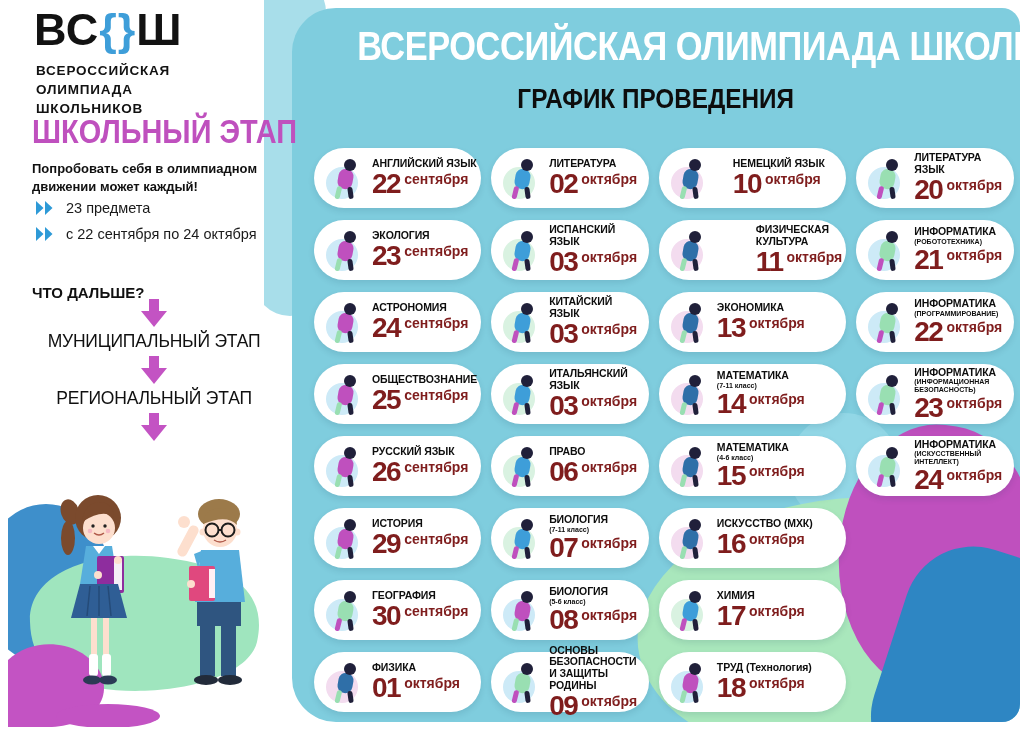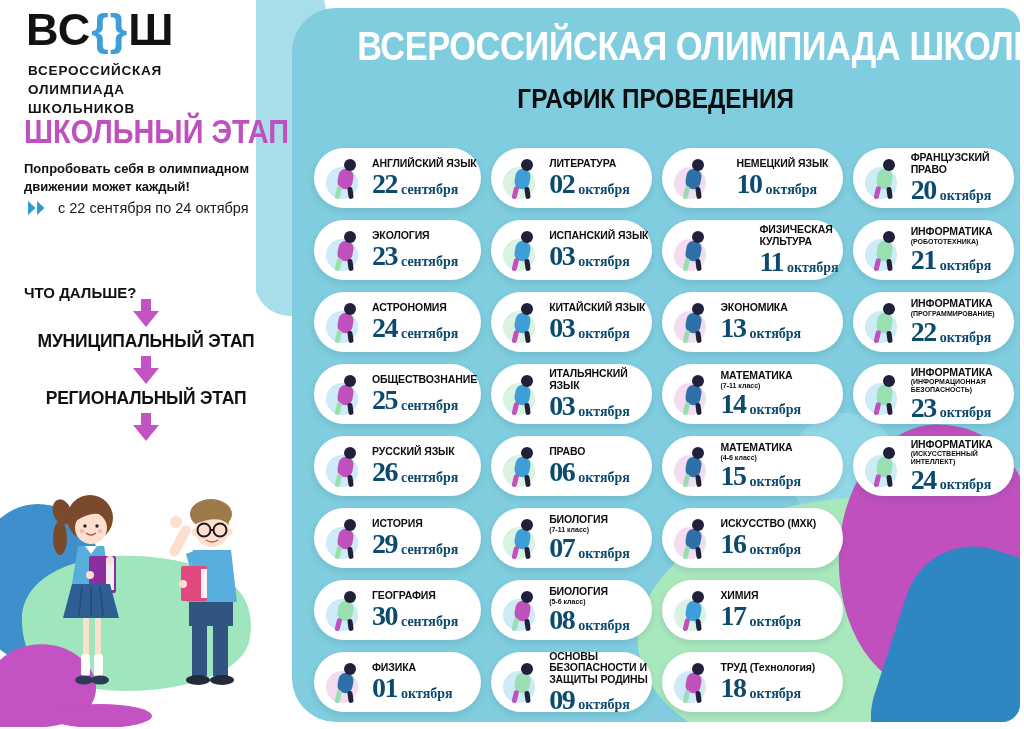--- a/index.html
+++ b/index.html
@@ -1,34 +1,34 @@
 <!DOCTYPE html>
 <html><head>
 <meta charset="utf-8">
 <style>
   html,body{margin:0;padding:0;background:#fff;}
   .page{position:relative;width:1024px;height:729px;background:#ffffff;overflow:hidden;
         font-family:"Liberation Sans",sans-serif;color:#101010;}
 
   
-  .sidebar{position:absolute;left:0;top:0;width:256px;height:729px;background:#fff;z-index:3;}
+  .sidebar{position:absolute;left:8px;top:0;width:256px;height:729px;background:#fff;z-index:3;}
   .logo{position:absolute;left:26px;top:4px;font-size:45px;font-weight:bold;letter-spacing:1px;color:#121212;}
   .logo .braces{color:#3E9ED9;font-weight:bold;}
   .org{position:absolute;left:28px;top:62px;width:150px;font-size:13.5px;font-weight:bold;
        line-height:1.4;letter-spacing:.8px;color:#121212;}
   .stage-title{position:absolute;left:24px;top:112px;font-size:34px;font-weight:bold;color:#BF50BE;
        transform:scaleX(.85);transform-origin:left center;white-space:nowrap;}
   .intro{position:absolute;left:24px;top:160px;width:256px;font-size:13px;font-weight:bold;line-height:1.35;}
   .bullets{position:absolute;left:27px;top:200px;width:250px;}
   .bullet{display:flex;align-items:center;gap:12px;margin-bottom:10px;font-size:14.5px;color:#1a1a1a;}
   .bullet svg{flex:none;}
   .what-next{position:absolute;left:24px;top:284px;font-size:15px;font-weight:bold;}
   .stages{position:absolute;left:0;top:297px;width:292px;text-align:center;}
   .stage-arrow{margin:2px auto 4px auto;width:28px;height:28px;}
-  .stage-name{font-size:17.5px;font-weight:bold;letter-spacing:-.2px;margin-bottom:4px;}
+  .stage-name{font-size:17.5px;font-weight:normal;letter-spacing:-.2px;margin-bottom:4px;}
   .students{position:absolute;left:0;top:472px;z-index:2;}
 
   
   .panel{position:absolute;left:292px;top:8px;right:4px;bottom:7px;background:#7FCDDE;
          border-radius:44px 18px 18px 44px;overflow:hidden;z-index:2;}
   .petal{position:absolute;left:254px;top:-24px;width:72px;height:340px;border-radius:36px;
          background:#A8DEEA;z-index:1;}
   .main-title{position:absolute;left:0;top:16px;width:100%;text-align:center;}
   .main-title span{display:inline-block;transform:scaleX(.86);font-size:40px;font-weight:bold;
          color:#ffffff;white-space:nowrap;letter-spacing:-.5px;}
@@ -49,39 +49,46 @@
 
   
   .grid{position:absolute;left:22px;top:140px;width:700px;display:grid;z-index:5;
         grid-template-columns:repeat(4,1fr);grid-auto-rows:60px;column-gap:10px;row-gap:12px;}
   .card{background:#fff;border-radius:30px;display:flex;align-items:center;
         padding:0 4px 0 9px;box-shadow:0 3px 6px rgba(20,60,80,.12);}
   .card-icon{flex:none;width:44px;height:46px;margin-right:5px;}
   .card-text{display:flex;flex-direction:column;justify-content:center;min-width:0;}
   .subject{font-weight:bold;font-size:10.5px;line-height:1.12;color:#0d0d0d;letter-spacing:-.1px;}
   .note{font-weight:bold;font-size:7px;line-height:1.1;color:#0d0d0d;}
-  .date{display:flex;align-items:flex-end;gap:4px;color:#0c4a6e;margin-top:1px;font-family:Liberation Serif, serif;}
+  .date{display:flex;align-items:flex-start;gap:4px;color:#7f1d1d;margin-top:1px;}
   .day{font-size:28px;font-weight:bold;line-height:.95;letter-spacing:-1.5px;}
   .month{font-size:14px;font-weight:bold;}
 </style>
 </head>
 <body>
 
 <div class="page">
 
   <div class="petal"></div>
 
   <div class="sidebar">
     <div class="logo">
       <span>ВС</span><span class="braces">{}</span><span>Ш</span>
     </div>
     <div class="org">ВСЕРОССИЙСКАЯ ОЛИМПИАДА ШКОЛЬНИКОВ</div>
     <div class="stage-title">ШКОЛЬНЫЙ ЭТАП</div>
     <div class="intro">Попробовать себя в олимпиадном движении может каждый!</div>
     <div class="bullets" id="bullet-list">
+        <div class="bullet">
+          <svg width="19" height="14" viewBox="0 0 19 14">
+            <path d="M1 0 L8.5 7 L1 14 Z" fill="#2E9AD7"></path>
+            <path d="M10 0 L17.5 7 L10 14 Z" fill="#2E9AD7"></path>
+          </svg>
+          <span>23 предмета</span>
+        </div>
         <div class="bullet">
           <svg width="19" height="14" viewBox="0 0 19 14">
             <path d="M1 0 L8.5 7 L1 14 Z" fill="#2E9AD7"></path>
             <path d="M10 0 L17.5 7 L10 14 Z" fill="#2E9AD7"></path>
           </svg>
           <span>с 22 сентября по 24 октября</span>
         </div>
       </div>
     <div class="what-next">ЧТО ДАЛЬШЕ?</div>
     <div class="stages" id="stages-flow">
@@ -218,21 +225,21 @@
         </div>
         <div class="card" style="grid-area: 1 / 4;">
           <div class="card-icon"><svg width="44" height="46" viewBox="0 0 44 46">
               <circle cx="19" cy="28" r="16" fill="#CDEAF7"></circle>
               <rect x="15" y="14" width="15" height="20" rx="7" fill="#99DFB2" transform="rotate(10 22 24)"></rect>
               <circle cx="27" cy="10" r="6" fill="#20203A"></circle>
               <rect x="13" y="31" width="5" height="13" rx="2.5" fill="#BF50BE" transform="rotate(14 15 37)"></rect>
               <rect x="25" y="32" width="5" height="12" rx="2.5" fill="#20203A" transform="rotate(-8 27 38)"></rect>
             </svg></div>
           <div class="card-text">
-            <div class="subject">ФРАНЦУЗСКИЙ ПРАВО</div>
+            <div class="subject">ЛИТЕРАТУРА ЯЗЫК</div>
             <div class="date">
               <span class="day">20</span>
               <span class="month">октября</span>
             </div>
           </div>
         </div>
         <div class="card" style="grid-area: 2 / 1;">
           <div class="card-icon"><svg width="44" height="46" viewBox="0 0 44 46">
               <circle cx="19" cy="28" r="16" fill="#CDEAF7"></circle>
               <rect x="15" y="14" width="15" height="20" rx="7" fill="#BF50BE" transform="rotate(10 22 24)"></rect>

